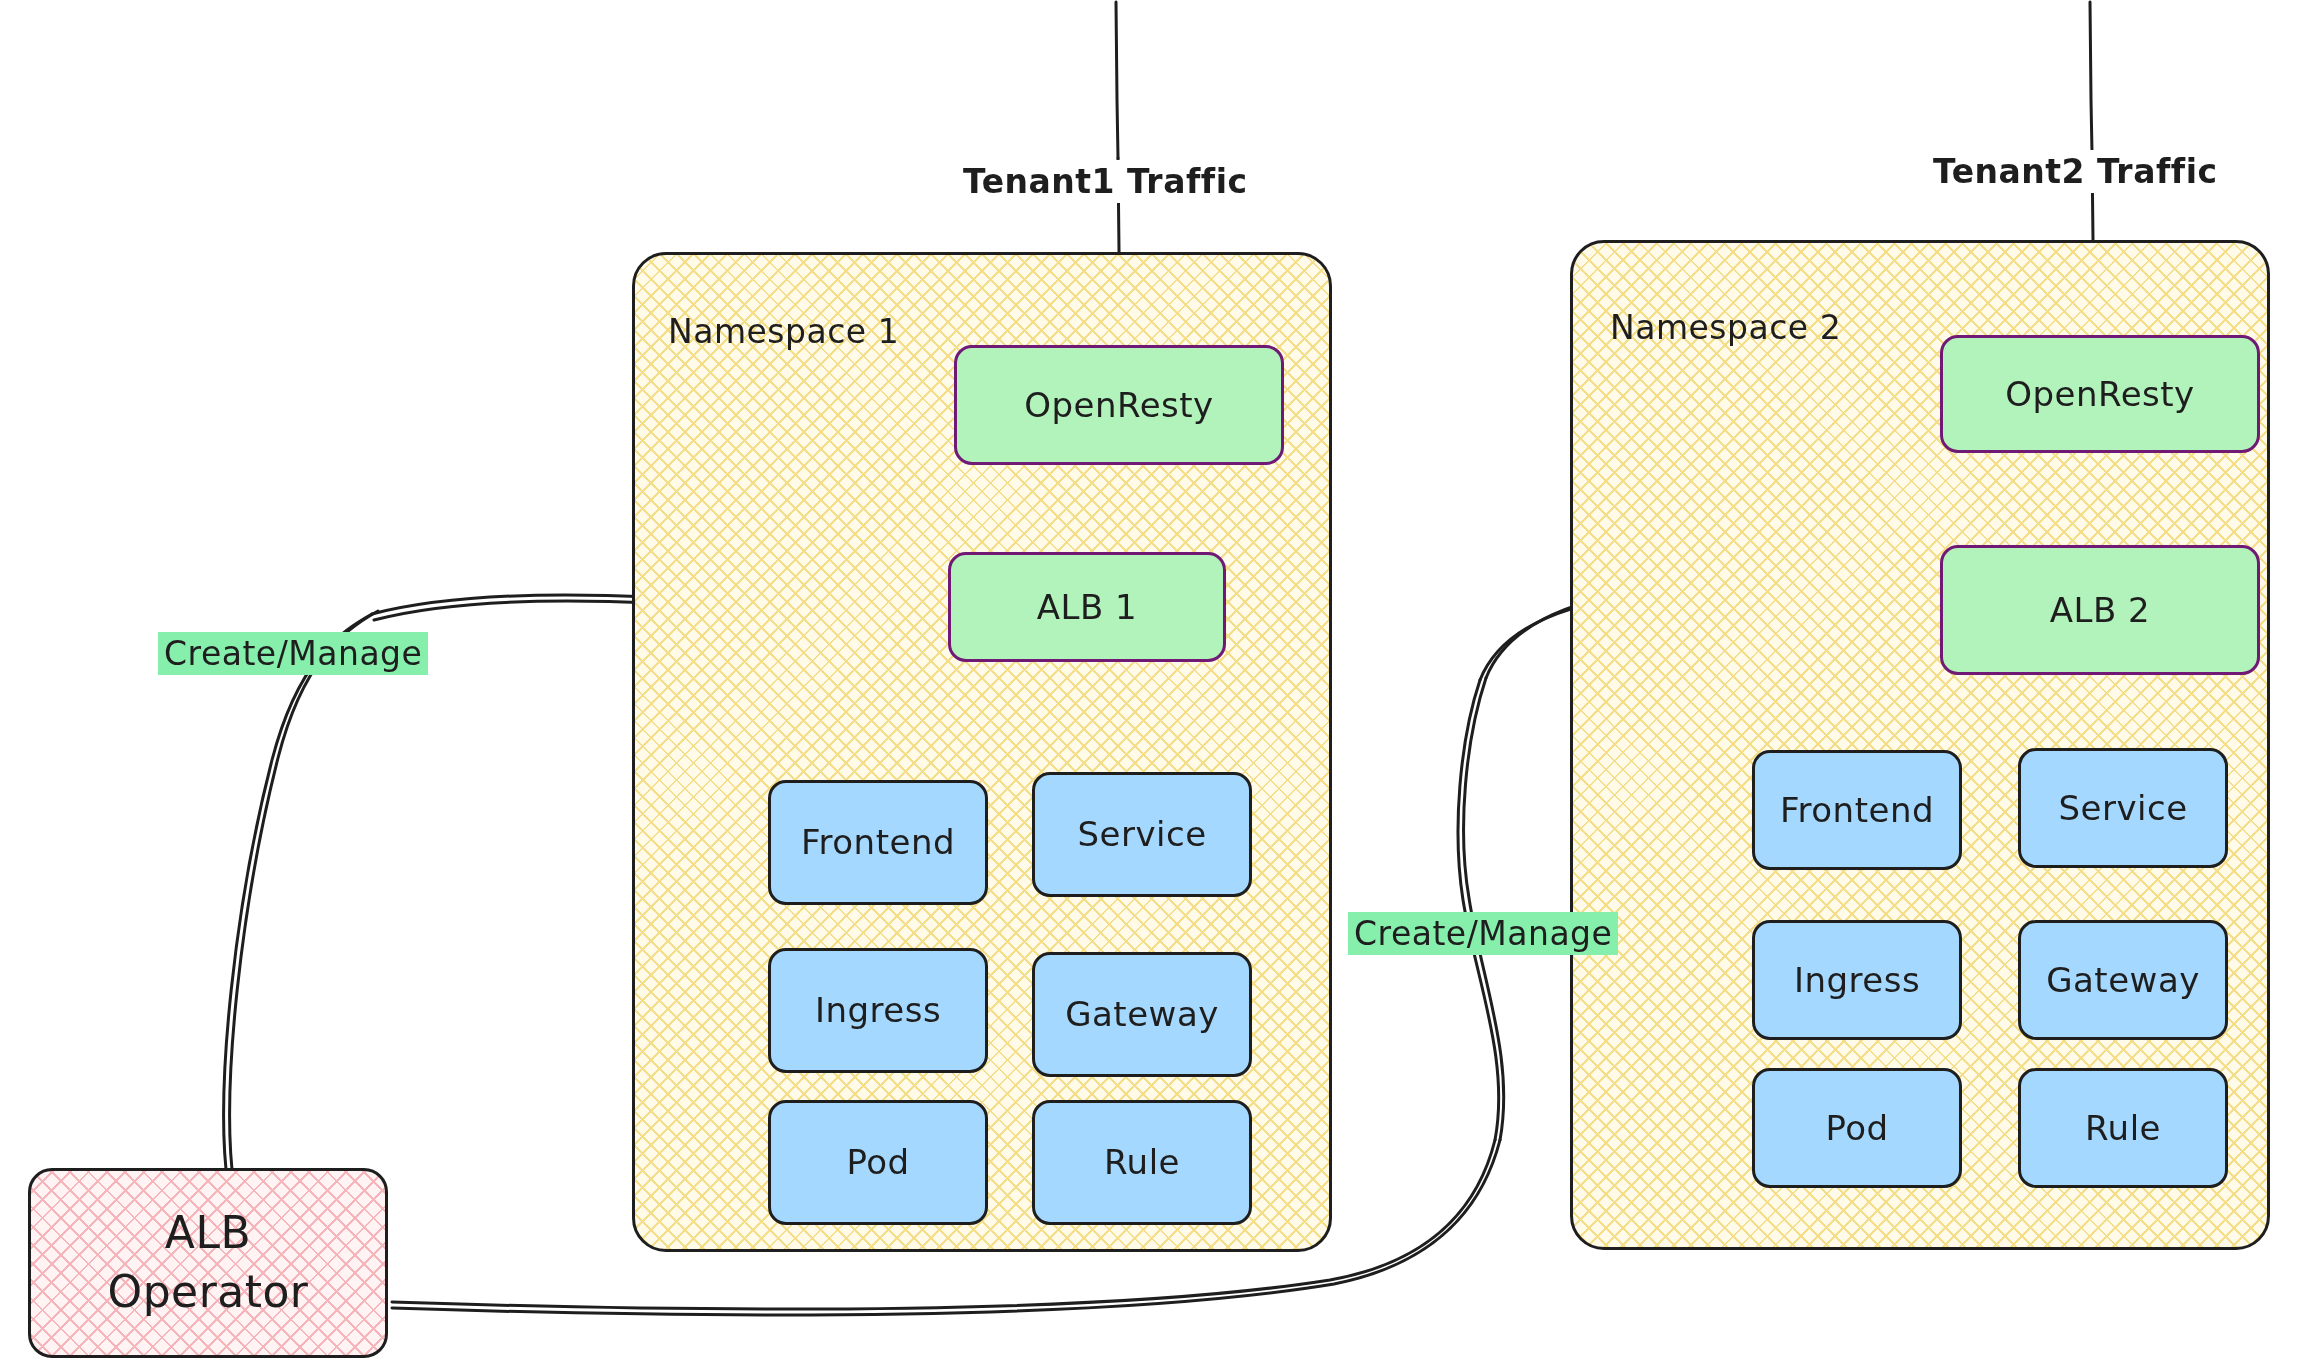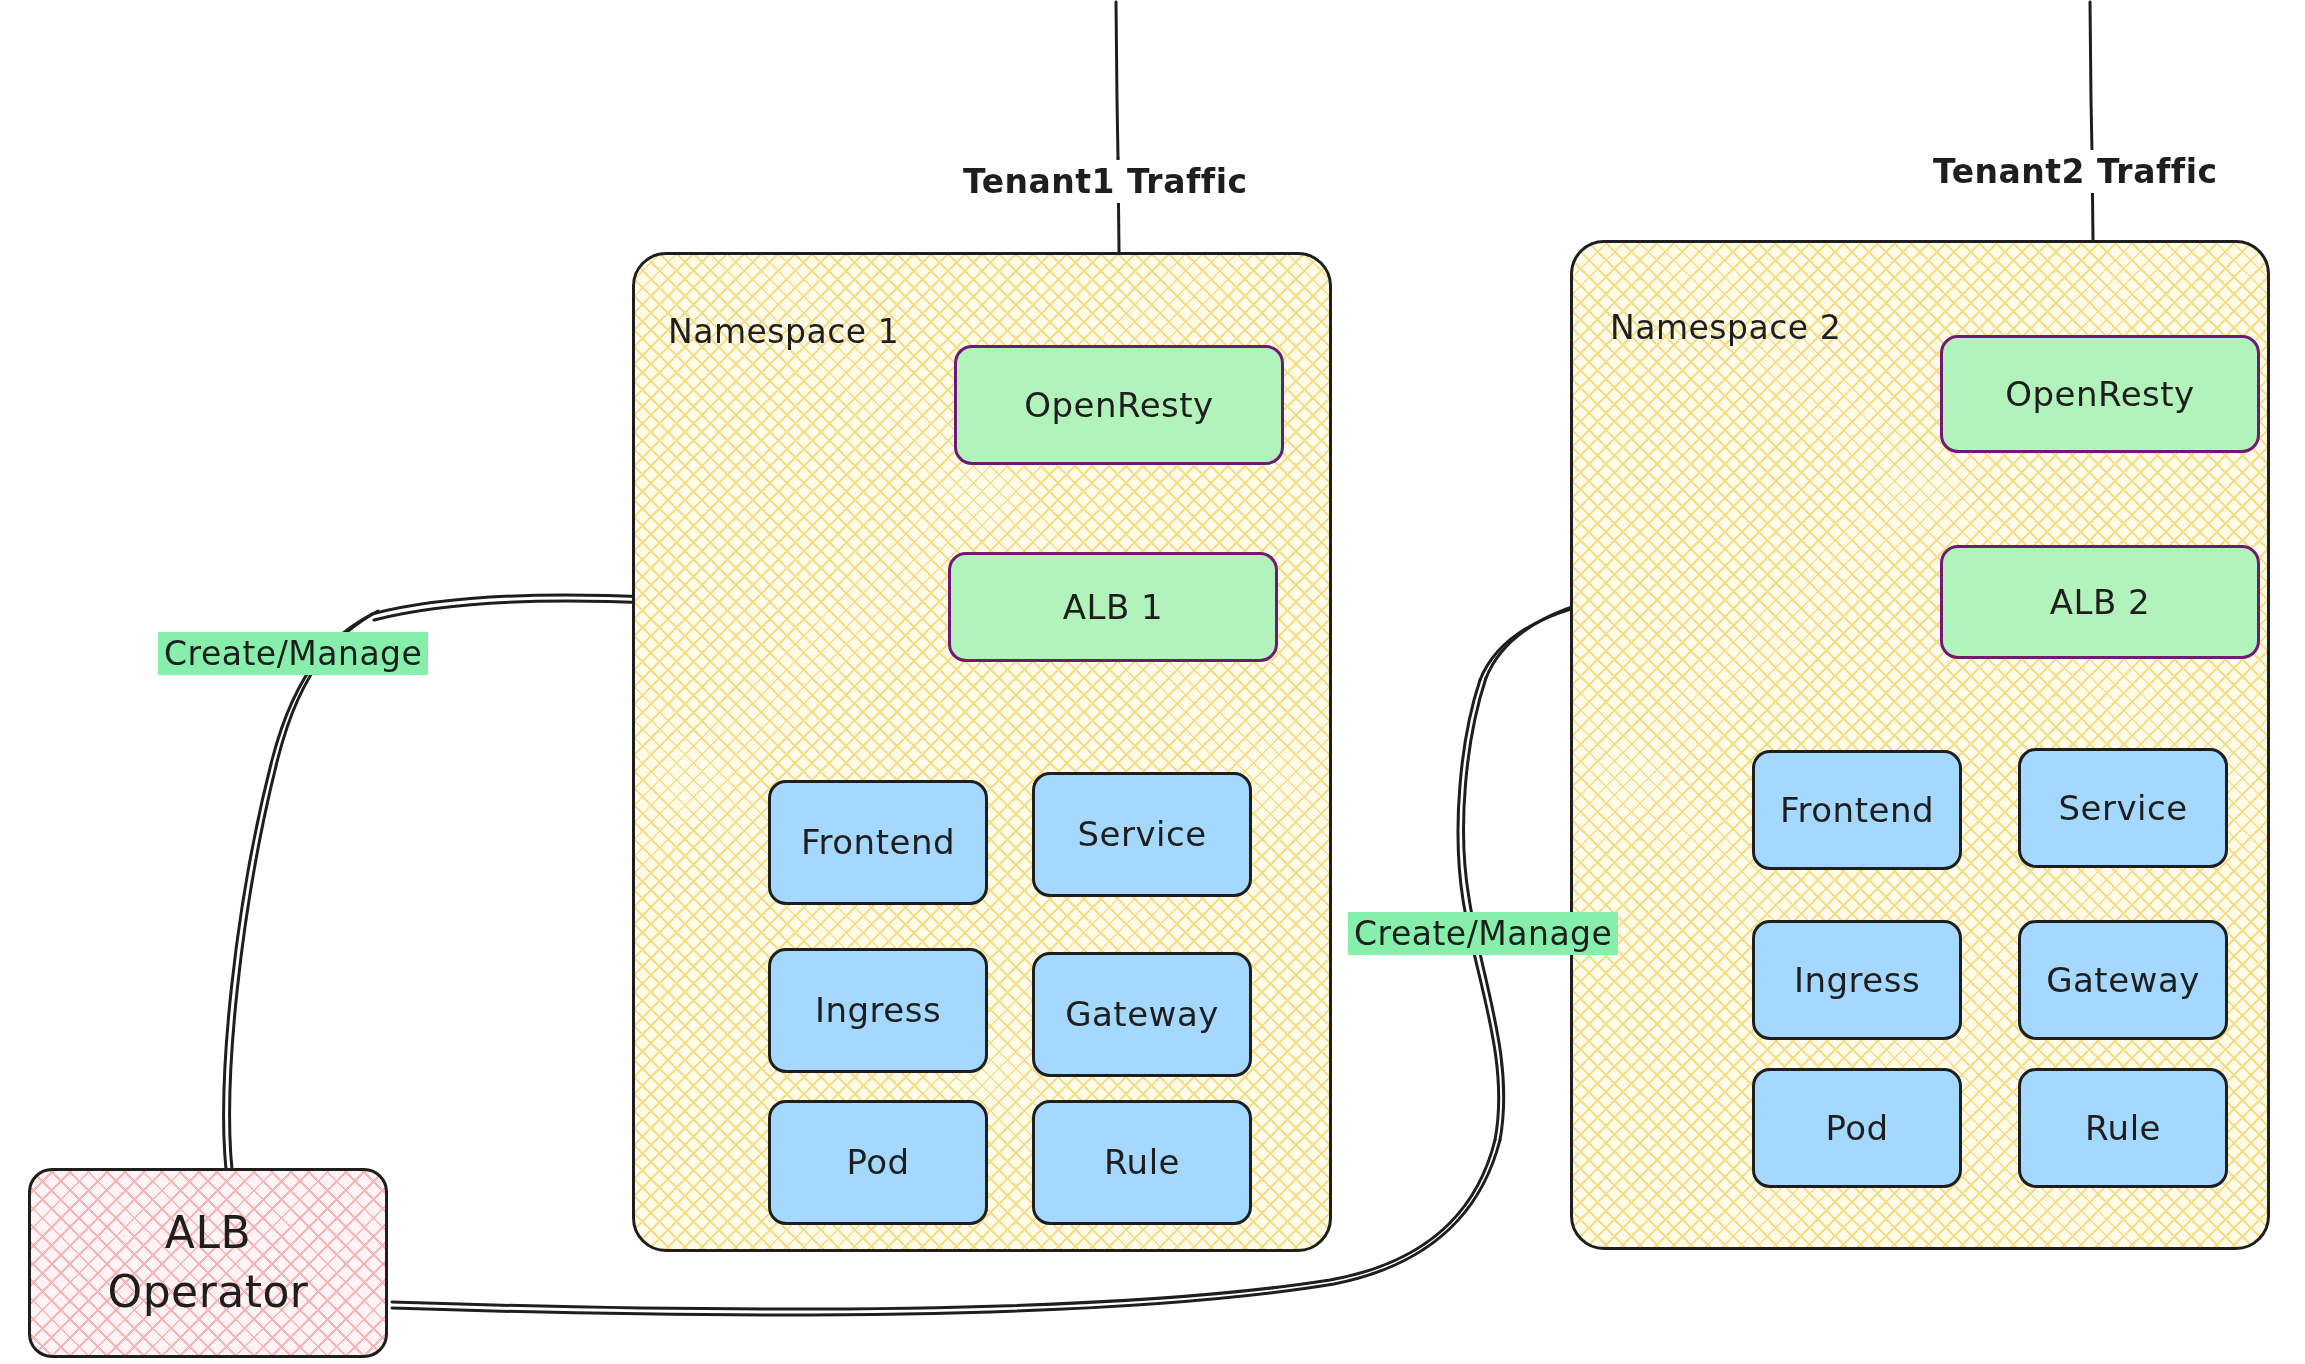--- a/index.html
+++ b/index.html
@@ -182,21 +182,21 @@
   <div class="namespace" style="left:1570px; top:240px; width:700px; height:1010px;"></div>
   <div class="ns-label hand" style="left:1610px; top:308px;">Namespace 2</div>
 
   <div class="traffic-label hand" style="left:955px; top:160px;">Tenant1 Traffic</div>
   <div class="traffic-label hand" style="left:1925px; top:150px;text-align:right;">Tenant2 Traffic</div>
 
   <div class="node node-green hand" style="left:954px; top:345px; width:330px; height:120px;">
     <span>OpenResty</span>
   </div>
 
-  <div class="node node-green hand" style="left:948px; top:552px; width:330px; height:110px;">
+  <div class="node node-green hand" style="left:948px; top:552px; width:278px; height:110px;">
     <span>ALB 1</span>
   </div>
 
   <div class="node node-blue hand" style="left:768px; top:780px; width:220px; height:125px;">
     <span>Frontend</span>
   </div>
   <div class="node node-blue hand" style="left:1032px; top:772px; width:220px; height:125px;">
     <span>Service</span>
   </div>
   <div class="node node-blue hand" style="left:768px; top:948px; width:220px; height:125px;">
@@ -209,21 +209,21 @@
     <span>Pod</span>
   </div>
   <div class="node node-blue hand" style="left:1032px; top:1100px; width:220px; height:125px;">
     <span>Rule</span>
   </div>
 
   <div class="node node-green hand" style="left:1940px; top:335px; width:320px; height:118px;">
     <span>OpenResty</span>
   </div>
 
-  <div class="node node-green hand" style="left:1940px; top:545px; width:320px; height:114px;">
+  <div class="node node-green hand" style="left:1940px; top:545px; width:320px; height:130px;">
     <span>ALB 2</span>
   </div>
 
   <div class="node node-blue hand" style="left:1752px; top:750px; width:210px; height:120px;">
     <span>Frontend</span>
   </div>
   <div class="node node-blue hand" style="left:2018px; top:748px; width:210px; height:120px;">
     <span>Service</span>
   </div>
   <div class="node node-blue hand" style="left:1752px; top:920px; width:210px; height:120px;">

